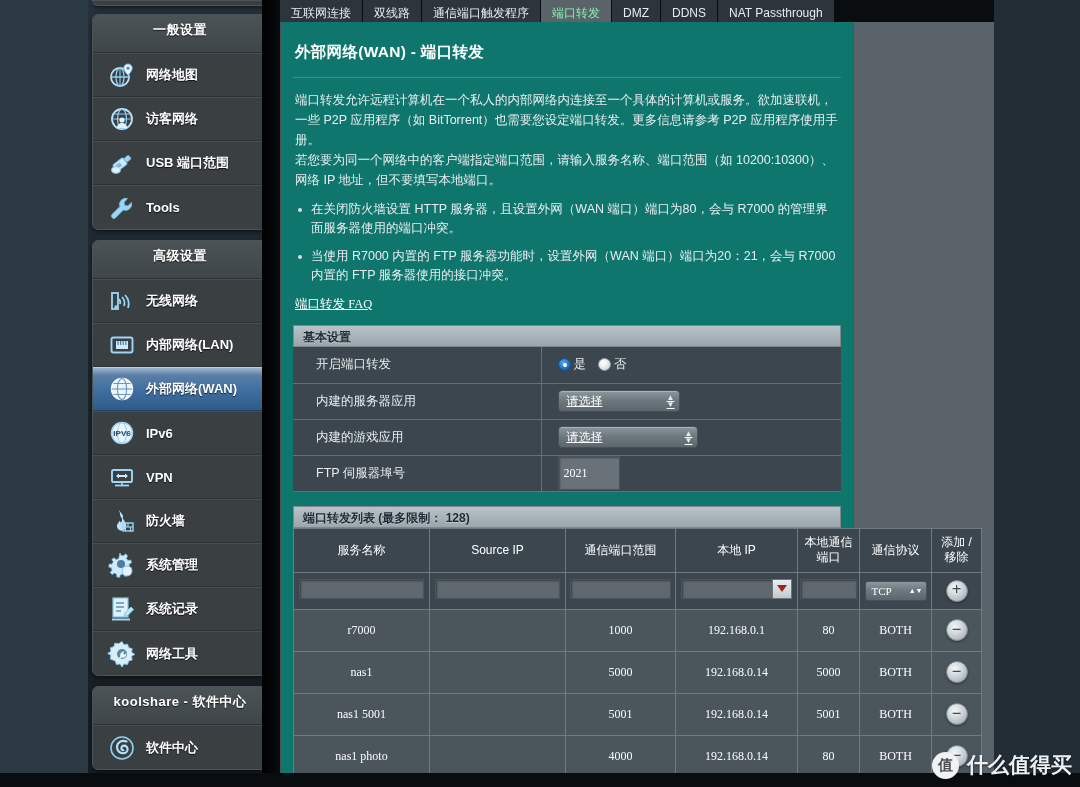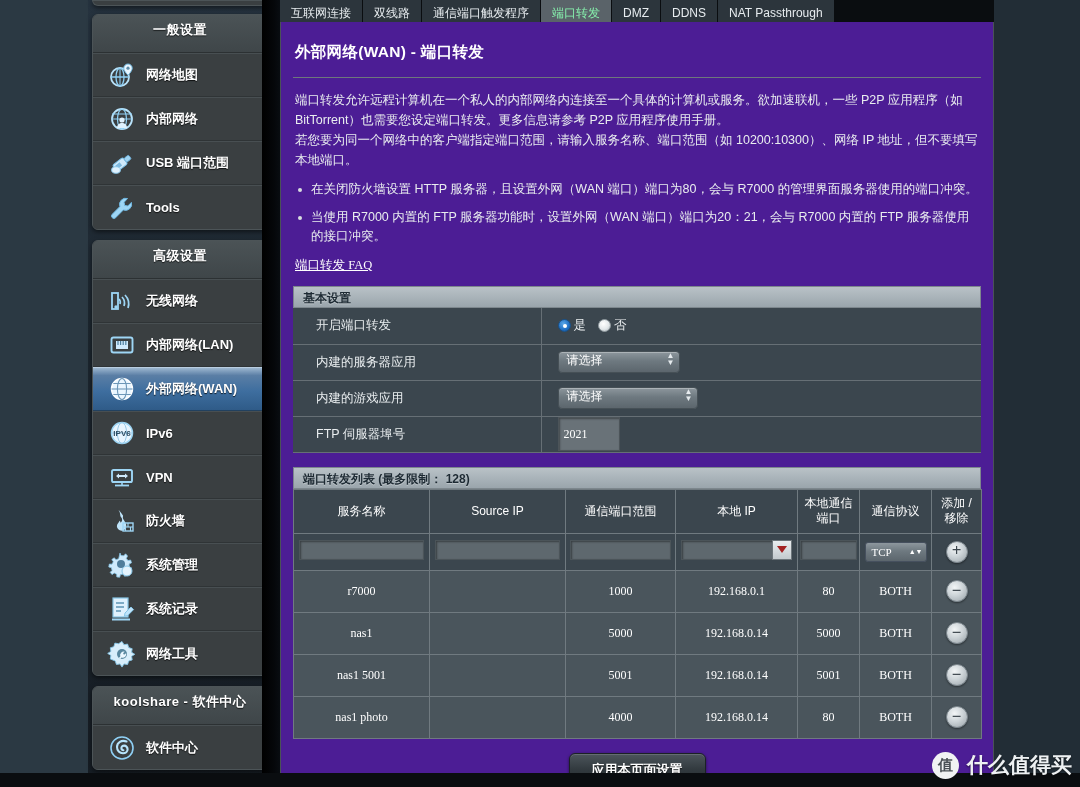--- a/index.html
+++ b/index.html
@@ -74,22 +74,22 @@
     white-space: nowrap;
   }
   .menu-item.active .mi-label { color: #fff; }
 
   
   .main {
     position: absolute; left: 280px; top: 0; width: 714px; height: 787px;
     background: #5a6369;
   }
   .main-inner {
-    position: absolute; left: 0; top: 22px; width: 714px; bottom: 12px;
-    background: #4c1d95;
+    position: absolute; left: 0; top: 22px; width: 574px; bottom: 12px;
+    background: #0f766e;
     border: 1px solid #4a5257;
     border-top: none;
     padding: 0 12px;
   }
 
   
   .tabbar {
     position: absolute; left: 0; top: 0; width: 714px; height: 22px;
     background: #0a0d10;
     display: flex; align-items: flex-end;
@@ -161,27 +161,28 @@
   .radio { width: 13px; height: 13px; border-radius: 50%; display:inline-block;
            background: radial-gradient(circle at 40% 35%, #fff 0%, #e3e8ea 55%, #aab3b8 100%);
            border: 1px solid #8d979c; cursor: pointer; position: relative; }
   .radio.on { background: radial-gradient(circle at 40% 35%, #5aa7e8 0%, #1f6fc4 60%, #15518f 100%);
               border-color:#1a4f84; }
   .radio.on:after { content:""; position:absolute; left:4px; top:4px; width:4px; height:4px;
                     border-radius:50%; background:#fff; }
   .radio-lbl { margin-right: 9px; }
 
   .sel {
-    display: inline-flex; justify-content: space-between;
+    display: inline-flex; align-items: center; justify-content: space-between;
     height: 22px; padding: 0 4px 0 8px;
     background: linear-gradient(180deg,#8d979d 0%, #6e7980 45%, #5c666d 100%);
     border: 1px solid #465056; border-radius: 4px;
     color: #ffffff; font-size: 12px;
     box-shadow: inset 0 1px 0 rgba(255,255,255,.28);
     cursor: pointer;
+    text-decoration: underline;
   }
   .sel .arrows { margin-left: 10px; font-size: 8px; line-height: 7px; color:#e6ebee; display:flex; flex-direction:column;}
   .txtin {
     height: 22px; width: 62px;
     background: #697278;
     border: 1px solid #4c5459;
     box-shadow: inset 1px 1px 2px rgba(0,0,0,.38);
     color: #ffffff; font-size: 12px;
     padding: 16px 5px;
     font-family: "Liberation Serif", serif;
@@ -310,21 +311,21 @@
         <span class="mi-icon">
           <svg width="30" height="30" viewBox="0 0 30 30">
             <circle cx="15" cy="15" r="10" fill="none" stroke="#b8e3fb" stroke-width="1.8"></circle>
             <ellipse cx="15" cy="15" rx="4.5" ry="10" fill="none" stroke="#8fd0f5" stroke-width="1.2"></ellipse>
             <line x1="5" y1="15" x2="25" y2="15" stroke="#8fd0f5" stroke-width="1.2"></line>
             <line x1="5" y1="10" x2="25" y2="10" stroke="#8fd0f5" stroke-width="1"></line>
             <circle cx="15" cy="16" r="2.6" fill="#dff1fd"></circle>
             <path d="M10 24 c0-3.2 2.4-5 5-5 s5 1.8 5 5z" fill="#dff1fd"></path>
           </svg>
         </span>
-        <span class="mi-label">内部网络</span>
+        <span class="mi-label">访客网络</span>
       </div>
 
       <div class="menu-item">
         <span class="mi-icon">
           <svg width="30" height="30" viewBox="0 0 30 30">
             <g transform="rotate(-38 15 15)">
               <rect x="6" y="11" width="13" height="8" rx="1.6" fill="#cfeafc" stroke="#7cc0e8" stroke-width="1"></rect>
               <rect x="19" y="12.6" width="6" height="4.8" rx="1.4" fill="#9fd4f2" stroke="#6fb2dc" stroke-width=".9"></rect>
               <rect x="8" y="13" width="5.5" height="4" fill="#7fb9de"></rect>
             </g>

